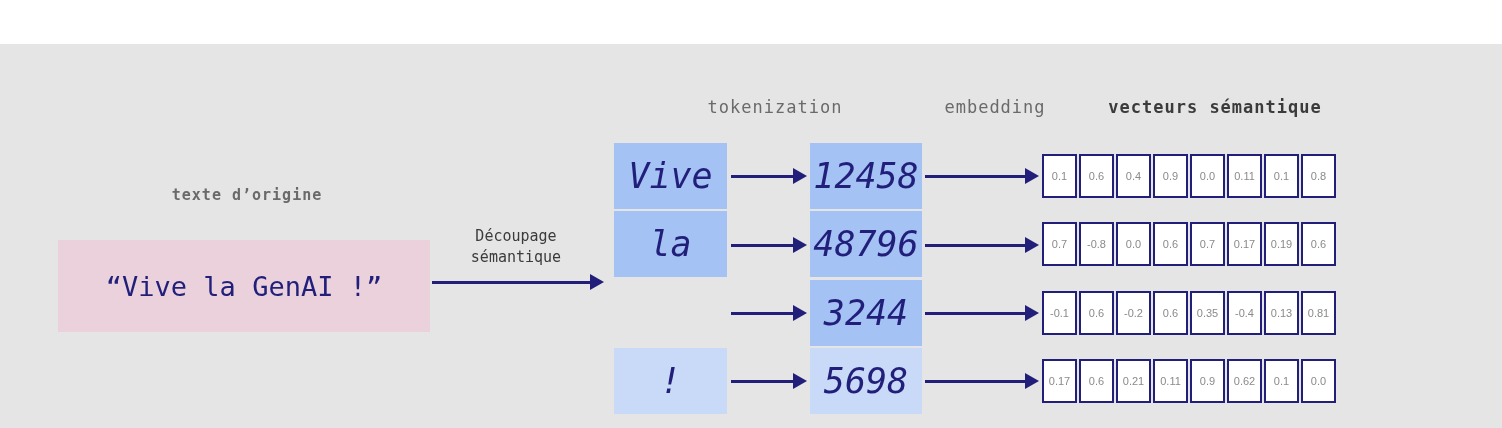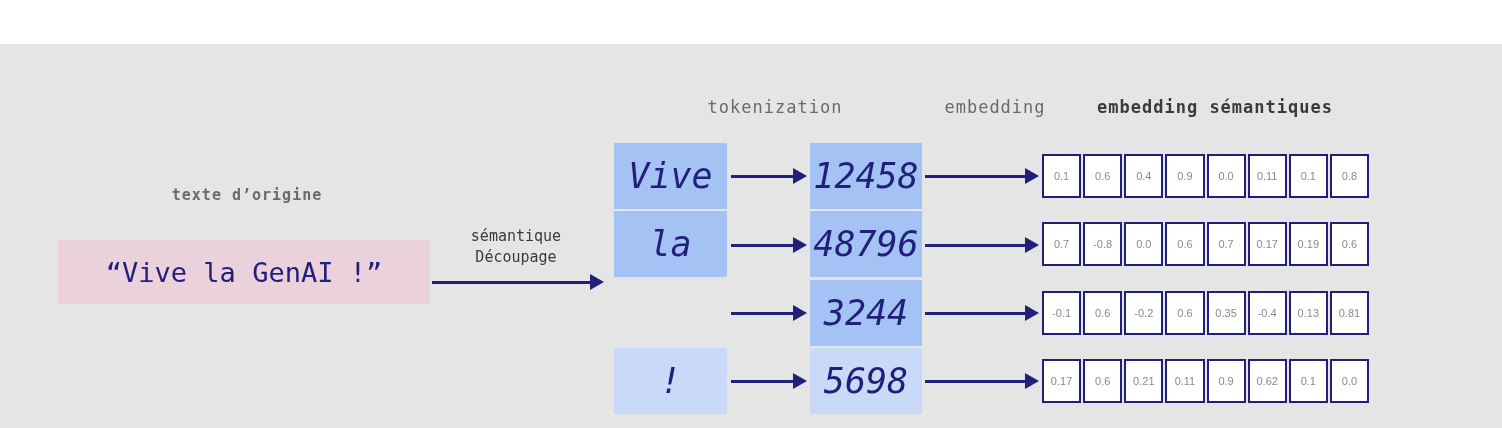--- a/index.html
+++ b/index.html
@@ -10,21 +10,21 @@
   
   .hdr{top:52px;height:22px;line-height:22px;text-align:center;font-size:17px;letter-spacing:1px;
        color:#6a6a6a;white-space:nowrap;}
   .hdr.bold{color:#3b3b3b;font-weight:bold;}
 
   
   .src-label{left:97px;top:142px;width:300px;text-align:center;font-size:15px;font-weight:bold;
              color:#6a6a6a;letter-spacing:1px;}
 
   
-  .pinkbox{left:58px;top:196px;width:372px;height:64px;background:#ead1dc;
+  .pinkbox{left:58px;top:196px;width:372px;height:92px;background:#ead1dc;
            display:flex;align-items:center;justify-content:center;}
   .pinkbox span{font-size:27px;color:#211f7a;white-space:nowrap;}
 
   
   .dec-label{left:416px;top:182px;width:200px;text-align:center;font-size:15px;color:#3b3b3b;
              line-height:21px;}
 
   
   .harrow{display:flex;align-items:center;height:16px;}
   .harrow .shaft{flex:1;height:3px;background:#211f7a;}
@@ -38,43 +38,43 @@
   
   .tokbox{left:614px;width:113px;}
   .idbox{left:810px;width:112px;}
   .bluebox{height:66px;display:flex;align-items:center;justify-content:center;
            font-size:35px;color:#211f7a;font-style:italic;}
   .shade-medium{background:#a4c2f4;}
   .shade-light{background:#c9daf8;}
   .r0{top:99px;} .r1{top:167px;} .r2{top:236px;} .r3{top:304px;}
 
   
-  .vecrow{left:1042px;width:327px;height:44px;display:flex;gap:2px;}
+  .vecrow{left:1042px;width:294px;height:44px;display:flex;gap:2px;}
   .vcell{flex:1;background:#ffffff;border:2px solid #211f7a;
          display:flex;align-items:center;justify-content:center;
          font-family:"Liberation Sans",sans-serif;font-size:11px;color:#8a8a8a;}
   .vr0{top:110px;} .vr1{top:178px;} .vr2{top:247px;} .vr3{top:315px;}
 </style>
 </head>
 <body>
 
 <div class="canvas">
 
   <div class="abs hdr" style="left:675px;width:200px;">tokenization</div>
   <div class="abs hdr" style="left:895px;width:200px;">embedding</div>
-  <div class="abs hdr bold" style="left:1065px;width:300px;">embedding sémantiques</div>
+  <div class="abs hdr bold" style="left:1065px;width:300px;">vecteurs sémantique</div>
 
   <div class="abs src-label">texte d’origine</div>
   <div class="abs pinkbox">
     <span>“Vive la GenAI !”</span>
   </div>
 
   <div class="abs dec-label">
+    <div>Découpage</div>
     <div>sémantique</div>
-    <div>Découpage</div>
   </div>
   <div class="abs harrow main-arrow">
     <i class="shaft"></i>
     <i class="head"></i>
   </div>
 
   <div class="abs bluebox tokbox shade-medium r0">
     <span>Vive</span>
     </div>
   <div class="abs harrow a1 ar0">

